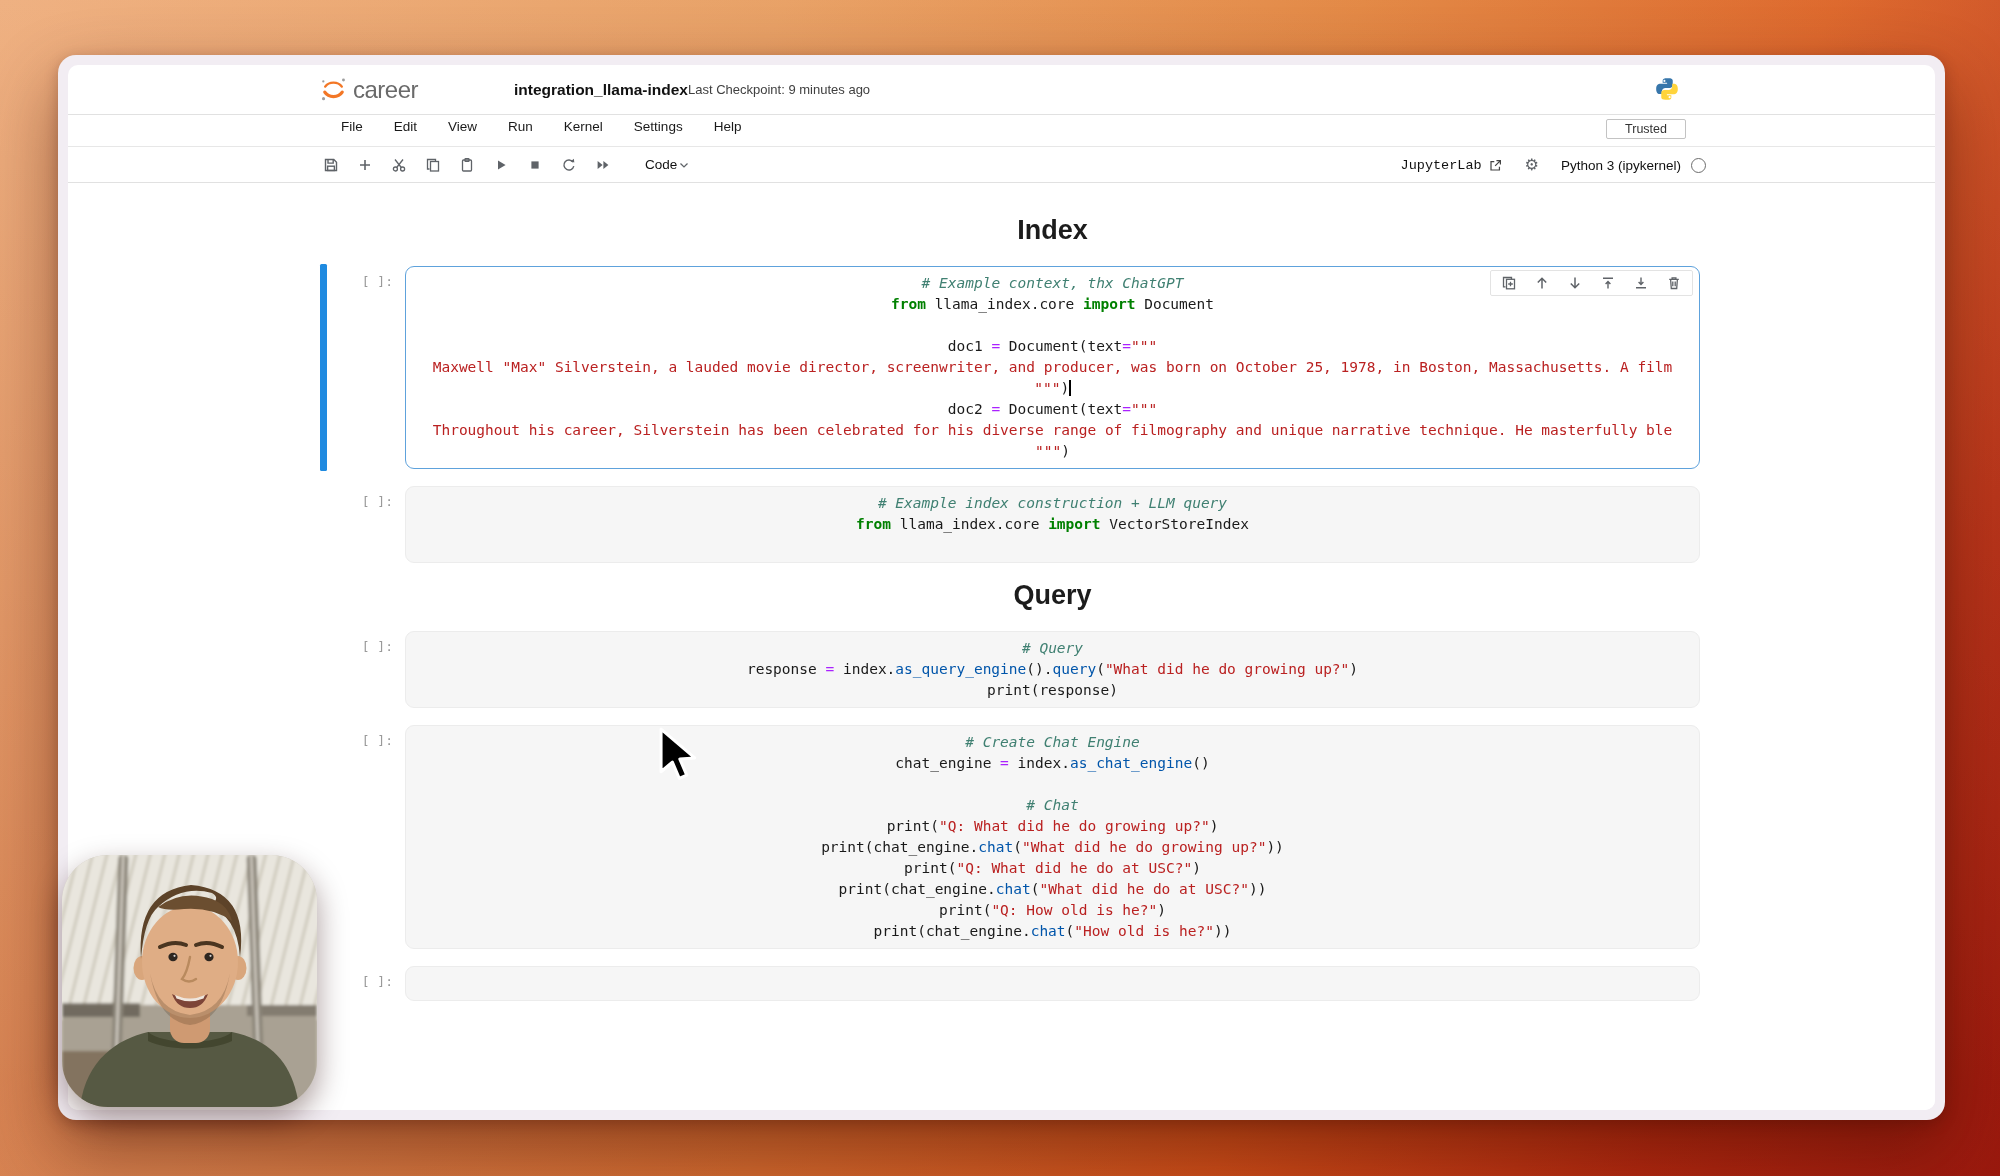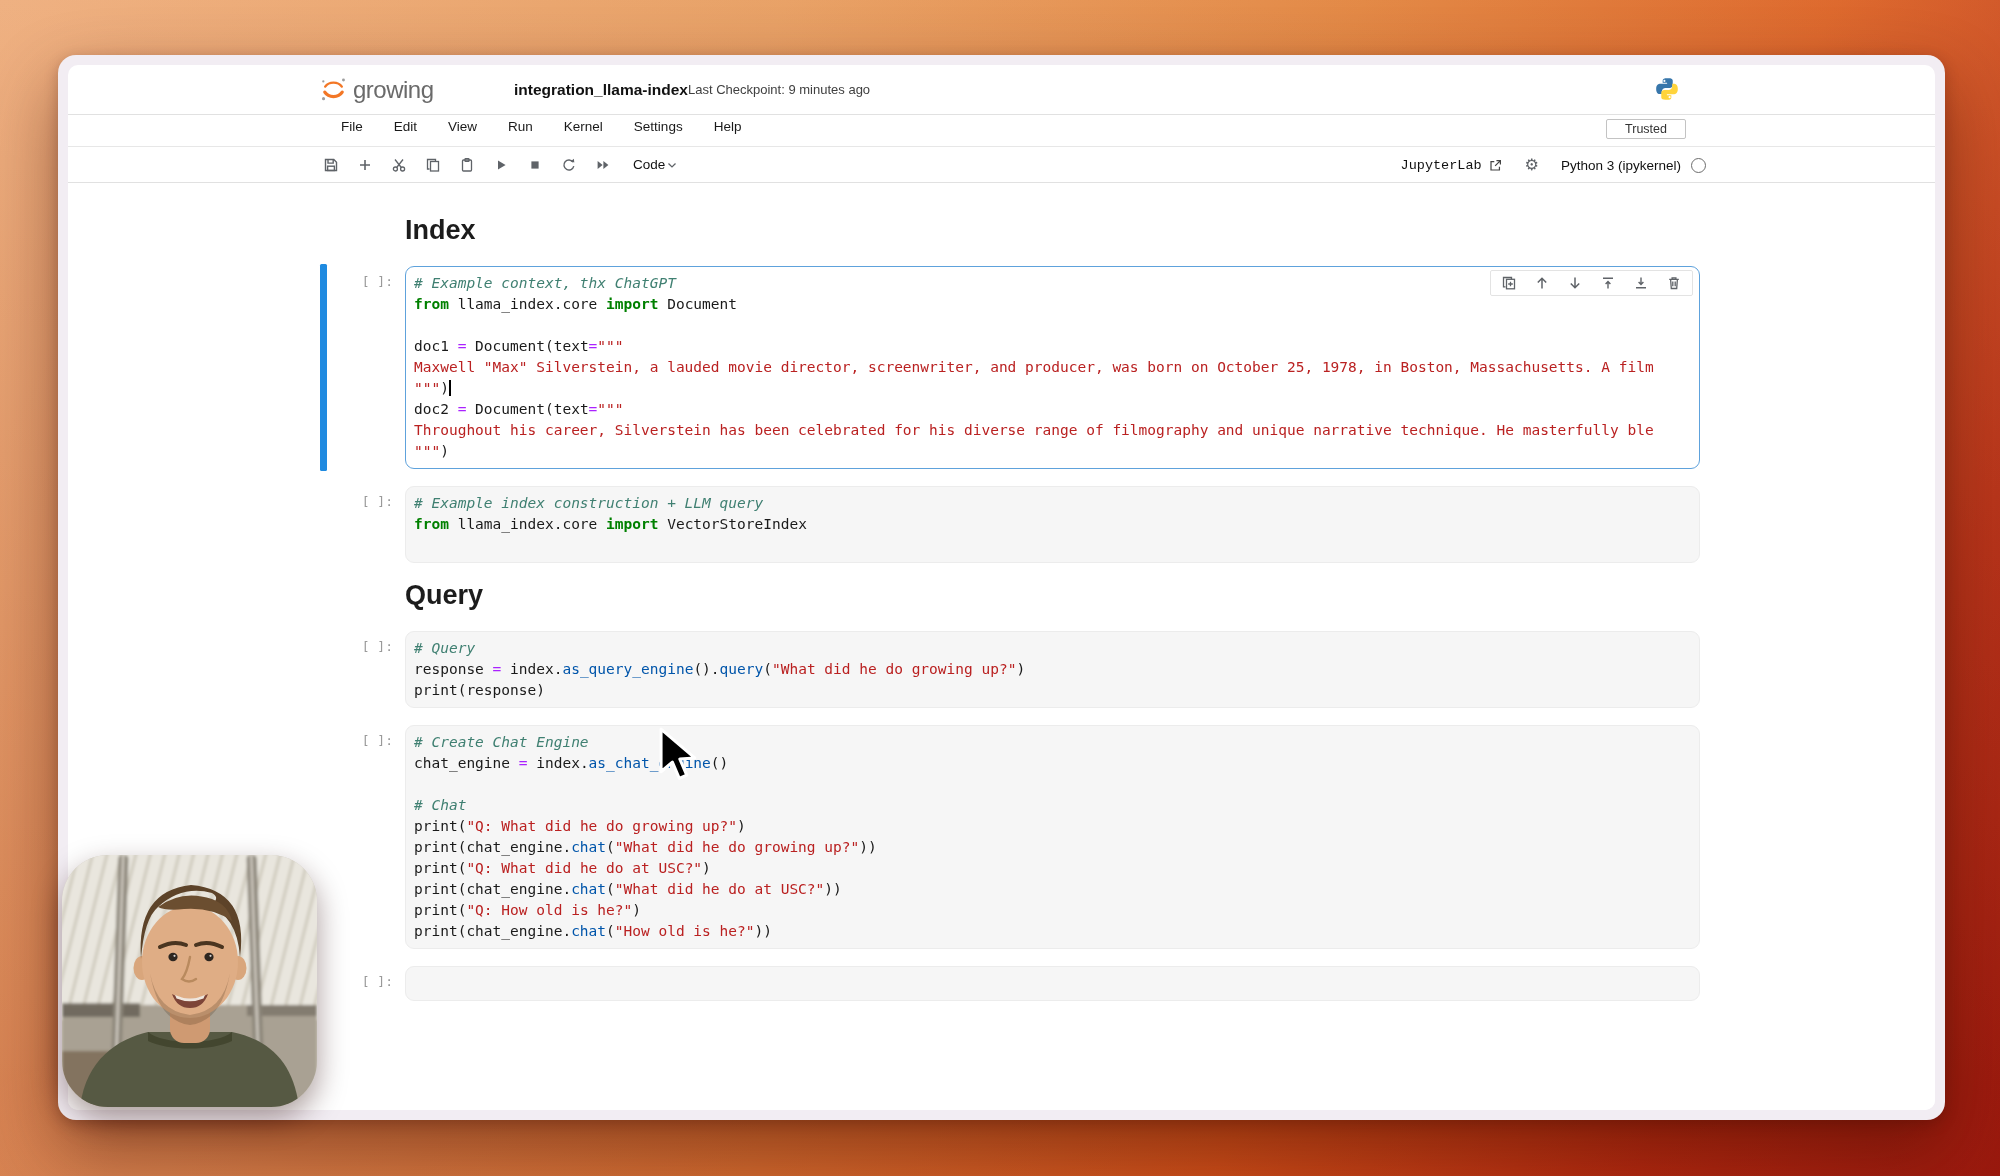--- a/index.html
+++ b/index.html
@@ -33,30 +33,30 @@
     display:flex;align-items:flex-start;padding-left:265px;box-sizing:border-box;}
   .menu-list{display:flex;gap:0;}
   .menu-item{font-size:13.5px;color:#1a1a1a;padding:4px 8px;margin-right:15px;cursor:default;}
   .trusted{position:absolute;right:249px;top:4px;font-size:12.5px;color:#333;
     border:1px solid #c3c3c3;border-radius:2px;padding:2px 18px;background:#fff;}
   
   .nb-toolbar{position:relative;height:36px;border-bottom:1px solid #e1e1e1;flex:none;
     display:flex;align-items:center;padding-left:255px;box-sizing:border-box;}
   .tbtn{width:16px;height:16px;margin-right:18px;display:flex;align-items:center;justify-content:center;color:#5f6368;}
   .tbtn svg{display:block;}
-  .code-select{display:flex;align-items:center;margin-left:4px;width:96px;}
+  .code-select{display:flex;align-items:center;margin-left:16px;width:96px;}
   .code-select .lbl{font-size:13.5px;color:#111;}
   .tb-right{position:absolute;right:229px;top:0;height:36px;display:flex;align-items:center;}
   .jlab-link{font-size:13.5px;color:#111;margin-right:6px;font-family:Liberation Mono, monospace;}
   .ext-icon{width:15px;height:15px;color:#444;margin-right:22px;}
   .gear{font-size:16px;color:#5f6368;margin-right:22px;line-height:1;}
   .kernel-name{font-size:13.5px;color:#111;margin-right:10px;}
   .kernel-circle{width:13px;height:13px;border:1.6px solid #6d6d6d;border-radius:50%;}
   
-  .nb-main{flex:1;position:relative;overflow:hidden;background:#fff;}
+  .nb-main{flex:1;position:relative;overflow:hidden;background:#fff;text-align:center;}
   .cells{margin-left:252px;width:1380px;padding-top:26px;box-sizing:border-box;}
   .md-cell h2{font-size:27px;font-weight:700;color:#1c1c1c;margin:6px 0 20px 85px;
     font-family:"Liberation Sans","DejaVu Sans",sans-serif;}
   .cell{display:flex;margin-bottom:17px;}
   .gutter{width:85px;flex:none;position:relative;display:flex;justify-content:flex-end;
     align-items:flex-start;padding:8px 12px 0 0;box-sizing:border-box;}
   .selbar{position:absolute;left:0;top:-2px;bottom:-2px;width:7px;background:#1f8ae0;border-radius:1.5px;}
   .prompt{font-family:"DejaVu Sans Mono",monospace;font-size:13px;color:#9a9a9a;white-space:pre;}
   .inputwrap{flex:1;position:relative;}
   .input{
@@ -97,21 +97,21 @@
 
       <div class="nb-header">
         <div class="logo-group">
           <svg class="jlogo" viewBox="0 0 26 26">
             <circle cx="3.2" cy="5.2" r="1.1" fill="#9e9e9e"></circle>
             <circle cx="22.6" cy="3.9" r="1.4" fill="#9e9e9e"></circle>
             <circle cx="3.4" cy="21.8" r="1.5" fill="#9e9e9e"></circle>
             <path d="M5 10.2 A 9.2 7.6 0 0 1 21 10.2" fill="none" stroke="#f37726" stroke-width="2.3" stroke-linecap="round"></path>
             <path d="M4.6 15.6 A 9.6 8.2 0 0 0 21.4 15.6" fill="none" stroke="#f37726" stroke-width="3.1" stroke-linecap="round"></path>
           </svg>
-          <span class="wordmark">growing</span>
+          <span class="wordmark">career</span>
         </div>
         <div class="logo-group" style="left:428px;">
           <span class="nb-title">integration_llama-index</span>
           <span class="nb-checkpoint">Last Checkpoint: 9 minutes ago</span>
         </div>
         <svg class="python-logo" viewBox="0 0 24 24">
           <path d="M11.9 2c-2.1 0-3.9.5-3.9 2.2v2.1h4.1v.9H5.9C4.2 7.2 2 8.1 2 11.9c0 3.9 2 4.8 3.7 4.8h1.5v-2.4c0-1.9 1.6-3.3 3.4-3.3h4c1.5 0 2.7-1.2 2.7-2.7V4.2C17.3 2.5 15.5 2 13.6 2h-1.7z" fill="#3776ab"></path>
           <circle cx="9.6" cy="4.5" r=".95" fill="#fff"></circle>
           <path d="M12.1 22c2.1 0 3.9-.5 3.9-2.2v-2.1H11.9v-.9h6.2c1.7 0 3.9-.9 3.9-4.8 0-3.9-2-4.8-3.7-4.8h-1.5v2.4c0 1.9-1.6 3.3-3.4 3.3h-4c-1.5 0-2.7 1.2-2.7 2.7v4.1c0 1.7 1.8 2.2 3.7 2.2h1.7z" fill="#ffd43b"></path>
           <circle cx="14.4" cy="19.5" r=".95" fill="#fff"></circle>

